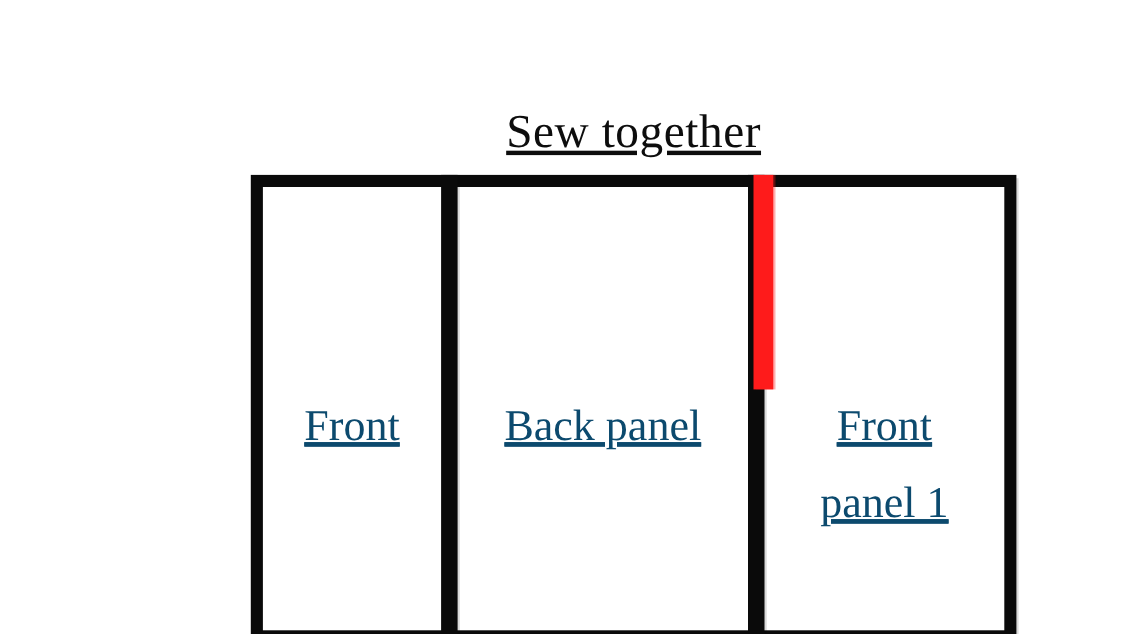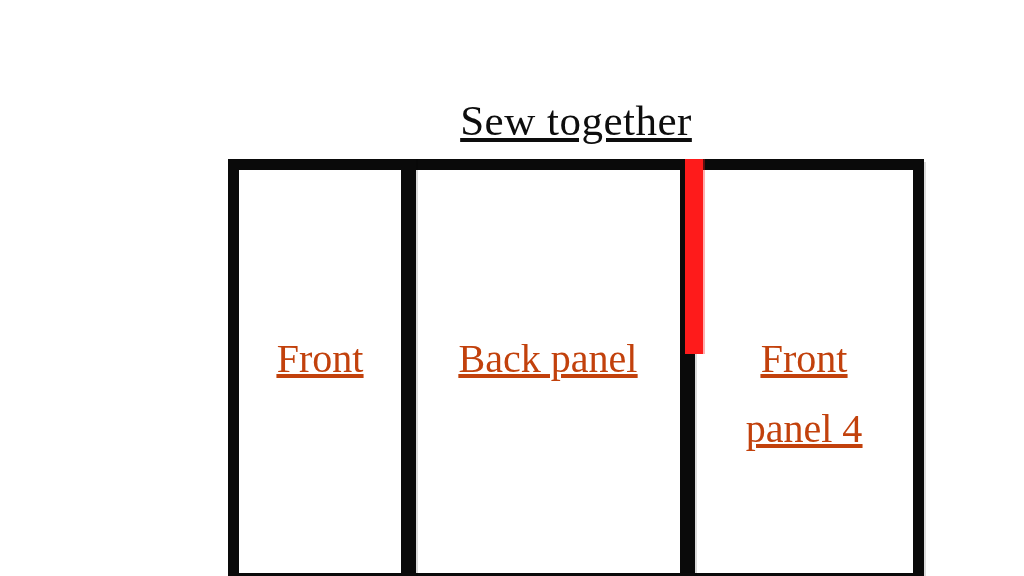--- a/index.html
+++ b/index.html
@@ -53,25 +53,25 @@
     left: 619px;
     top: 93px;
     width: 18px;
     height: 195px;
     background: #fe1b1b;
     box-shadow: 2px 0 0 rgba(254,27,27,0.35);
     z-index: 5;
   }
   .panel-label {
     position: absolute;
-    top: 248px;
+    top: 276px;
     text-align: center;
     font-size: 40px;
     line-height: 50px;
-    color: #c2410c;
+    color: #0c4a6e;
     z-index: 3;
   }
   .panel-label-1 { left: 173px; width: 162px; }
   .panel-label-2 { left: 350px; width: 264px; }
   .panel-label-3 { left: 629px; width: 218px; }
 </style>
 </head>
 <body>
 
 <div class="canvas">
@@ -89,16 +89,16 @@
   <div class="panel-label panel-label-1">
     <div>Front</div>
   </div>
 
   <div class="panel-label panel-label-2">
     <div>Back panel</div>
   </div>
 
   <div class="panel-label panel-label-3">
     <div>Front</div>
-    <div>panel 4</div>
+    <div>panel 1</div>
   </div>
 
 </div>
 
 </body></html>

